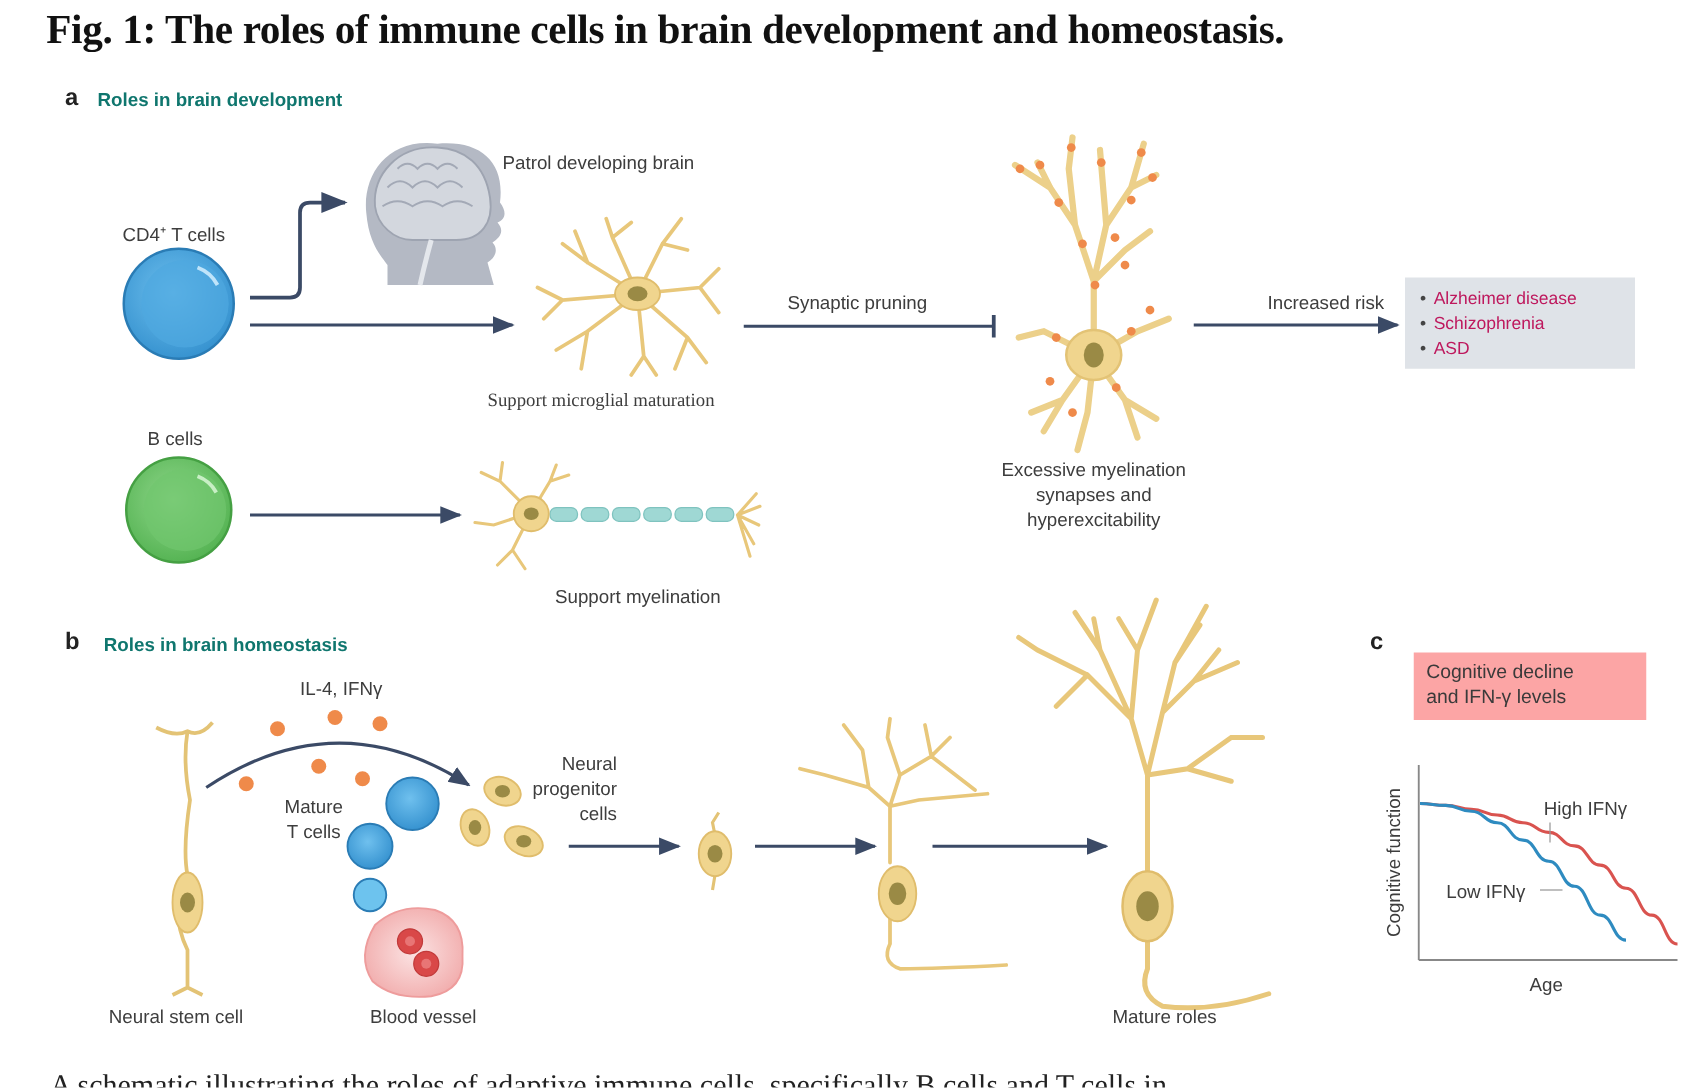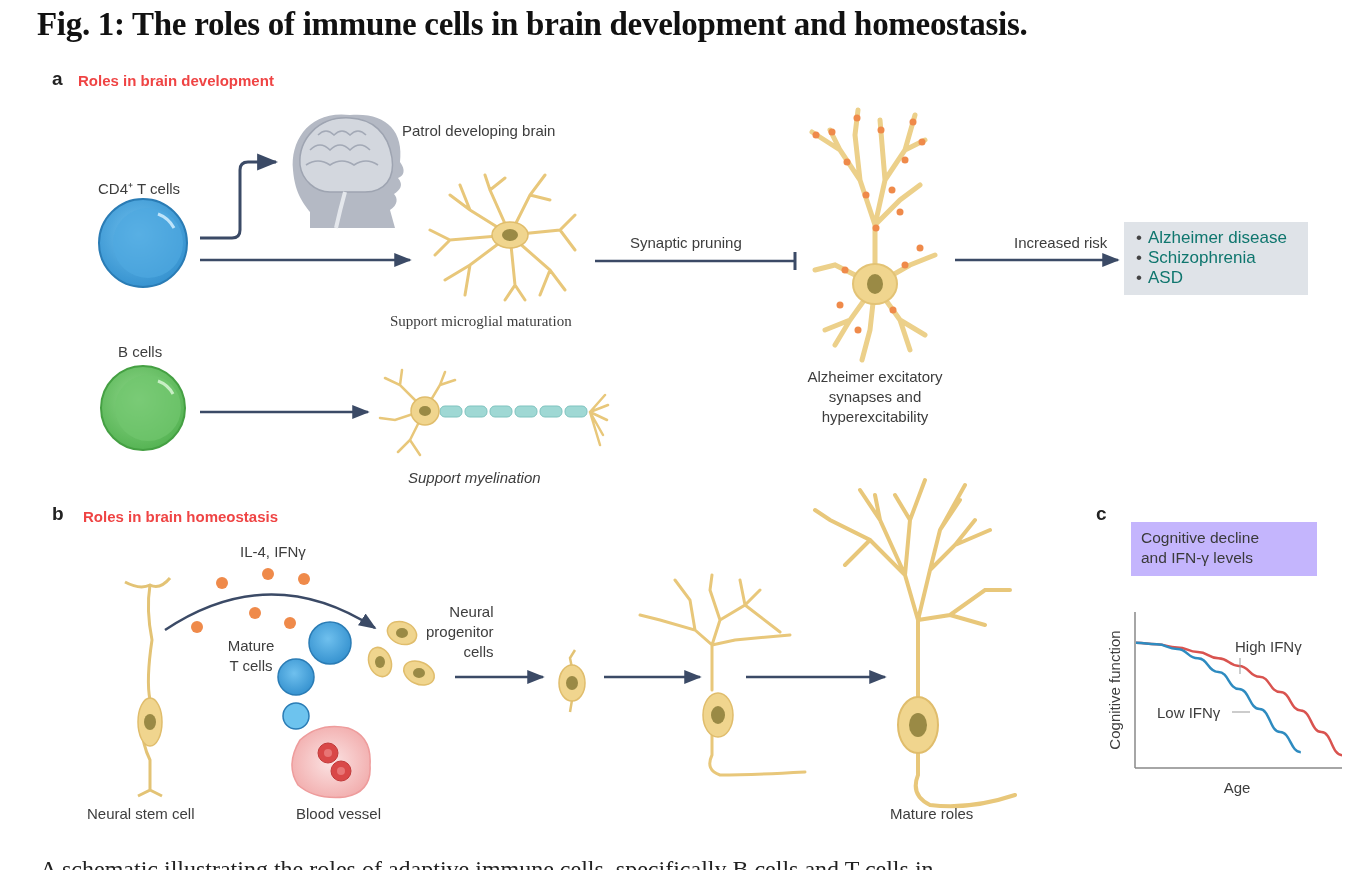--- a/index.html
+++ b/index.html
@@ -1,26 +1,26 @@
 <!DOCTYPE html>
 <html><head>
 <meta charset="utf-8">
 <style>
   html, body { margin:0; padding:0; background:#ffffff; }
   body { width:1348px; height:870px; overflow:hidden; position:relative; font-family:"Liberation Sans", sans-serif; color:#3a3a3a; }
   .fig-title { position:absolute; left:12px; top:6px; font-family:"Liberation Serif", serif; font-weight:bold; font-size:33px; color:#111; letter-spacing:-0.3px; white-space:nowrap;margin-left:25px; }
   .panel-letter { position:absolute; font-weight:bold; font-size:19px; color:#222; }
-  .panel-title { position:absolute; font-weight:bold; font-size:15px; color:#ef4444; }
+  .panel-title { position:absolute; font-weight:bold; font-size:15px; color:#0f766e; }
   .lbl { position:absolute; font-size:15px; color:#3d3d3d; white-space:nowrap; line-height:20px; }
   .lbl.center { text-align:center; }
   .risk-box { position:absolute; left:1124px; top:222px; width:184px; height:73px; background:#dfe3e8; }
   .risk-box ul { margin:0; padding:6px 0 0 12px; list-style:none; }
-  .risk-box li { font-size:17px; color:#0f766e; line-height:20px; }
+  .risk-box li { font-size:14px; color:#be185d; line-height:20px; }
   .risk-box li::before { content:"\2022"; margin-right:6px; color:#444; }
-  .c-box { position:absolute; left:1131px; top:522px; width:186px; height:54px; background:#c4b5fd; }
+  .c-box { position:absolute; left:1131px; top:522px; width:186px; height:54px; background:#fca5a5; }
   .c-box span { position:absolute; left:10px; top:6px; font-size:15.5px; line-height:20px; color:#3a3a3a; }
   .caption { position:absolute; left:40px; top:856px; font-family:"Liberation Serif", serif; font-size:24px; color:#222; white-space:nowrap; }
   svg.art { position:absolute; left:0; top:0; }
 </style>
 </head>
 <body>
 
 <div class="fig-title">Fig. 1: The roles of immune cells in brain development and homeostasis.</div>
 
 <div class="panel-letter" style="left:52px;top:68px;">a</div>
@@ -202,34 +202,34 @@
     <text id="x-label" x="1237" y="793" font-size="15" fill="#3d3d3d" text-anchor="middle" font-family="Liberation Sans, sans-serif">Age</text>
     <text id="y-label" x="1120" y="690" font-size="15" fill="#3d3d3d" text-anchor="middle" transform="rotate(-90 1120 690)" font-family="Liberation Sans, sans-serif">Cognitive function</text>
   </g>
 </svg>
 
 <div class="lbl" style="left:98px;top:179px;">CD4⁺ T cells</div>
 <div class="lbl" style="left:402px;top:121px;">Patrol developing brain</div>
 <div class="lbl" style="left:390px;top:311px;font-family:Liberation Serif, serif;">Support microglial maturation</div>
 <div class="lbl" style="left:630px;top:233px;">Synaptic pruning</div>
 <div class="lbl center" style="left:790px;top:367px;width:170px;">
-  <div>Alzheimer excitatory</div>
+  <div>Excessive myelination</div>
   <div>synapses and</div>
   <div>hyperexcitability</div>
 </div>
 <div class="lbl" style="left:968px;top:233px;margin-left:46px;">Increased risk</div>
 <div class="risk-box">
   <ul>
     <li>Alzheimer disease</li>
     <li>Schizophrenia</li>
     <li>ASD</li>
   </ul>
 </div>
 <div class="lbl" style="left:118px;top:342px;">B cells</div>
-<div class="lbl" style="left:408px;top:468px;font-style:italic;">Support myelination</div>
+<div class="lbl" style="left:444px;top:468px;">Support myelination</div>
 
 <div class="panel-letter" style="left:52px;top:503px;">b</div>
 <div class="panel-title" style="left:83px;top:508px;">Roles in brain homeostasis</div>
 <div class="lbl" style="left:240px;top:542px;">IL-4, IFNγ</div>
 <div class="lbl center" style="left:212px;top:636px;width:78px;">
   <div>Mature</div>
   <div>T cells</div>
 </div>
 <div class="lbl" style="left:426px;top:602px;text-align:right;">
   <div>Neural</div>

